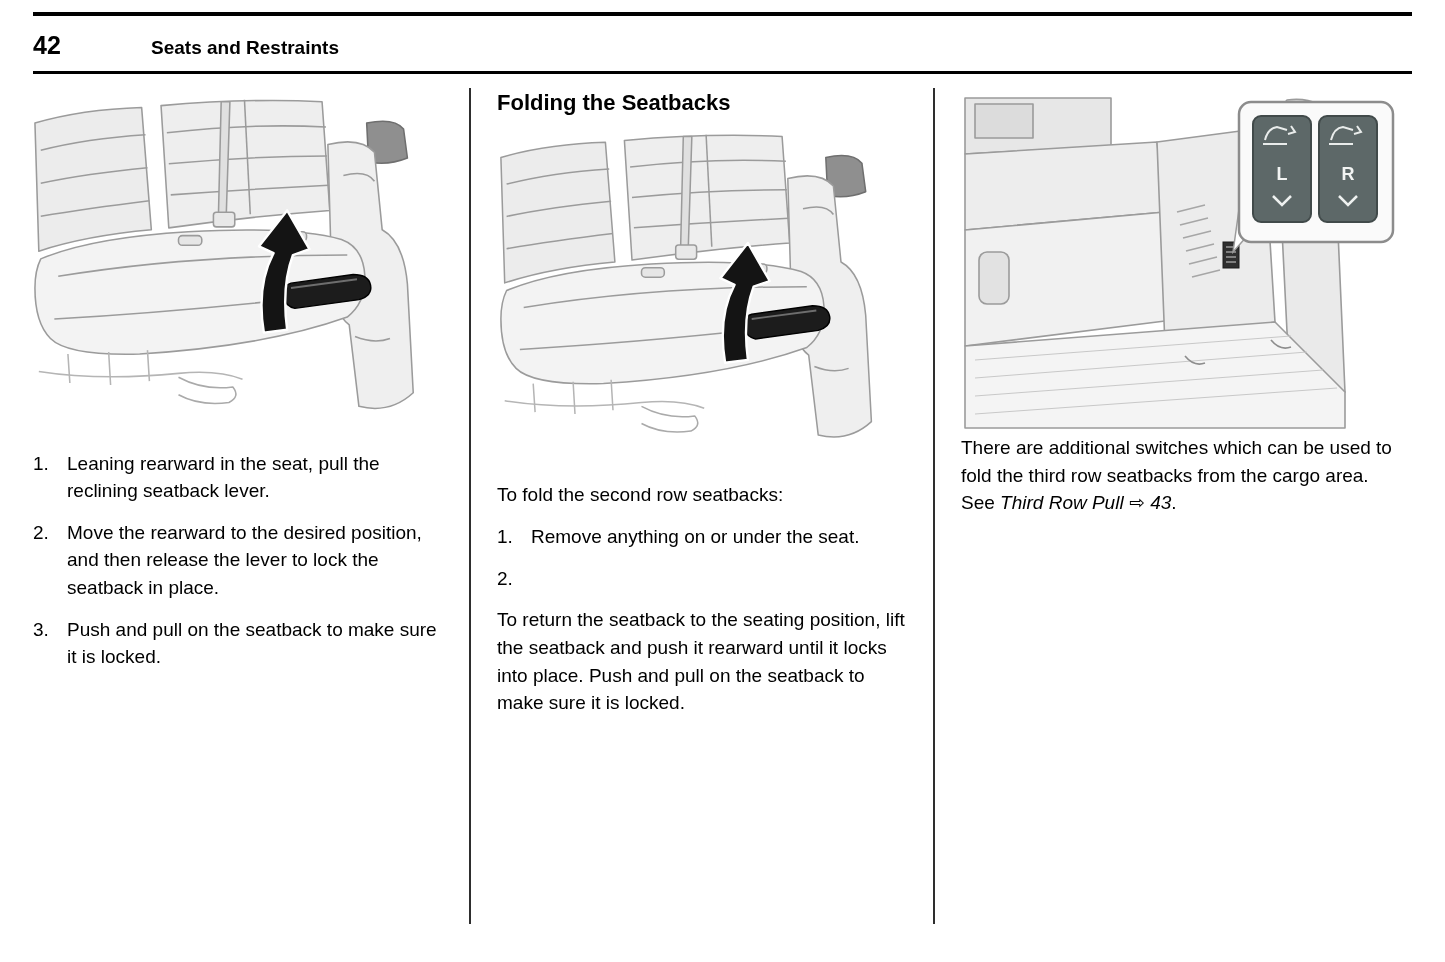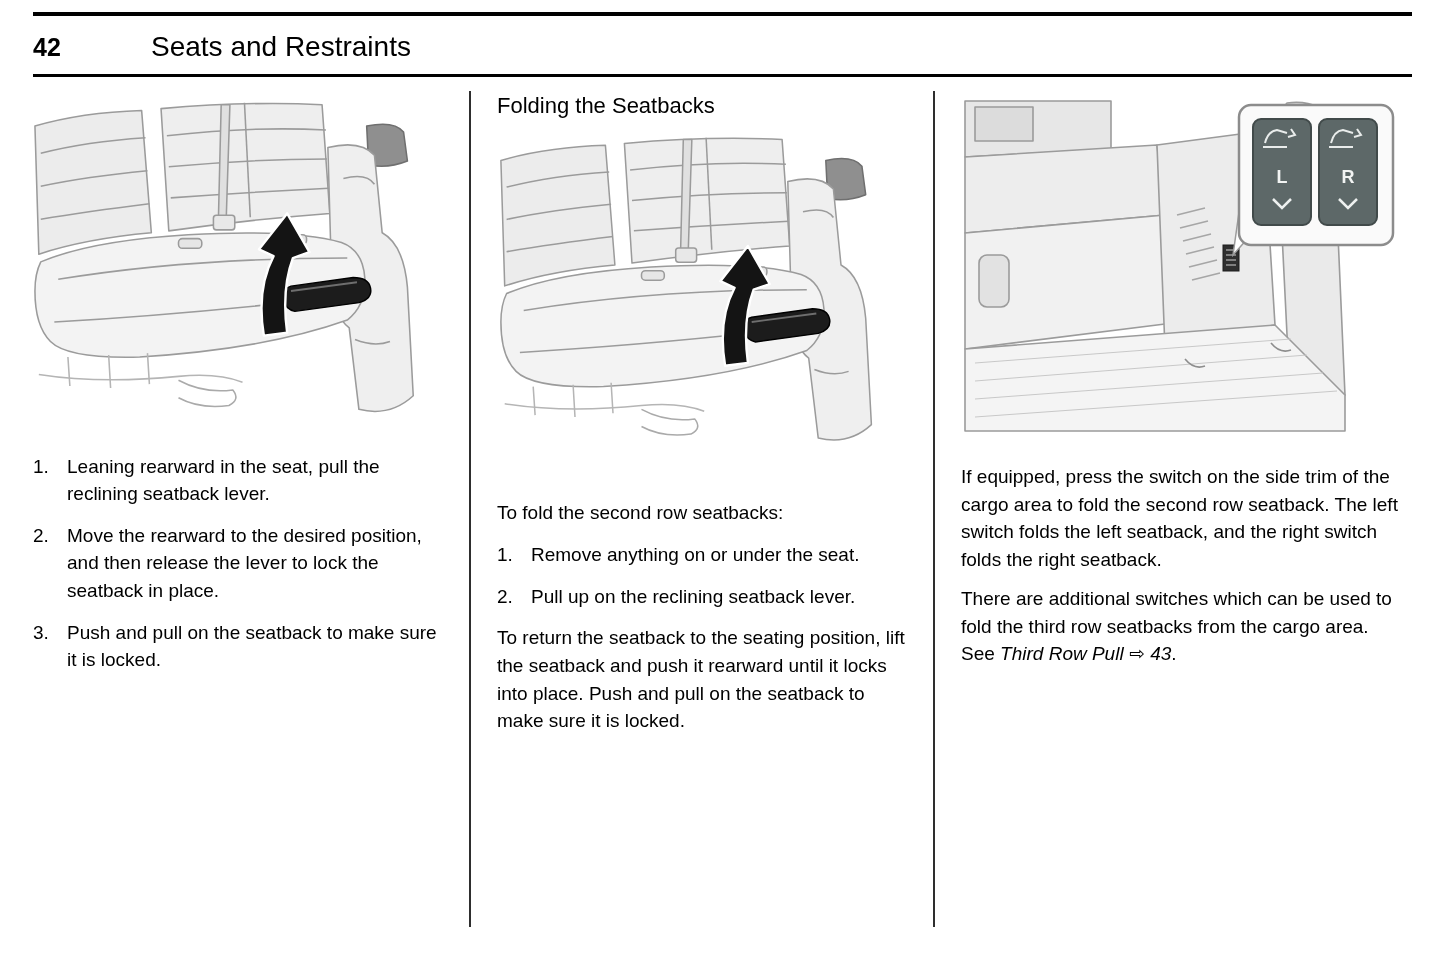--- a/index.html
+++ b/index.html
@@ -2,40 +2,40 @@
 <html><head>
 <meta charset="utf-8">
 <style>
   *{box-sizing:border-box;margin:0;padding:0}
   html,body{background:#fff}
   body{width:1445px;height:962px;color:#000;font-family:"Liberation Sans","DejaVu Sans",sans-serif;overflow:hidden}
   .page{padding:0 33px}
   .top-rule{height:4px;background:#000;margin-top:12px}
   .page-header{display:flex;align-items:baseline;padding:15px 0 11px}
   .page-number{font-size:25px;font-weight:700;width:118px}
-  .section-title{font-size:28px;font-weight:400}
+  .section-title{font-size:19px;font-weight:700}
   .header-rule{height:3px;background:#000}
   .content{display:flex;align-items:stretch;margin-top:14px;height:836px}
   .col-reclining{width:414px}
   .col-folding{width:414px}
   .col-cargo{width:440px}
   .vdivider{width:2px;background:#2e2e2e;margin-left:22px;margin-right:26px}
-  .col-heading{font-size:22px;font-weight:400;line-height:1.22;margin:2px 0 12px}
+  .col-heading{font-size:22px;font-weight:700;line-height:1.22;margin:2px 0 12px}
   figure{margin:0}
   .fig-reclining{margin:6px 0 26px}
   .fig-reclining svg{width:388px;height:auto;display:block}
   .fig-folding{margin:2px 0 0}
   .fig-folding svg{width:380px;height:auto;display:block;margin-left:2px}
   .fig-cargo{margin:6px 0 0}
   .fig-cargo svg{width:440px;height:auto;display:block}
   .steps{list-style:none}
   .step{display:flex;margin-bottom:14px}
   .step-num{width:34px;flex:0 0 34px;font-size:19px;line-height:1.45}
   .step-text,.body-text{font-size:19px;line-height:1.45}
-  .intro{margin-top:44px;margin-bottom:15px}
+  .intro{margin-top:29px;margin-bottom:15px}
   .col-folding .steps{margin-bottom:6px}
   .para1{margin-top:26px;margin-bottom:12px}
   .xref-ref,.xref-page{font-style:italic}
   .xref-arrow{font-style:normal}
   svg text{font-family:"Liberation Sans","DejaVu Sans",sans-serif}
   .hidden-defs{position:absolute;width:0;height:0;overflow:hidden}
 </style>
 </head>
 <body>
 
@@ -121,21 +121,20 @@
         </svg>
       </figure>
       <p class="body-text intro">To fold the second row seatbacks:</p>
       <ol class="steps">
         <li class="step">
           <span class="step-num">1.</span>
           <span class="step-text">Remove anything on or under the seat.</span>
         </li>
         <li class="step">
           <span class="step-num">2.</span>
-          <span class="step-text">Pull up on the reclining seatback lever.</span>
         </li>
       </ol>
       <p class="body-text">To return the seatback to the seating position, lift the seatback and push it rearward until it locks into place. Push and pull on the seatback to make sure it is locked.</p>
     </section>
 
     <div class="vdivider"></div>
 
     <section class="col-cargo">
 
       <figure class="fig-cargo">
@@ -174,19 +173,18 @@
               <path d="M396 32 l4 6 l-7 2"></path>
             </g>
             <text x="321" y="86" text-anchor="middle" font-size="18" font-weight="bold" fill="#f2f4f3">L</text>
             <text x="387" y="86" text-anchor="middle" font-size="18" font-weight="bold" fill="#f2f4f3">R</text>
             <path d="M312 102 l9 9 l9 -9" stroke="#eef1f0" stroke-width="2.5" fill="none"></path>
             <path d="M378 102 l9 9 l9 -9" stroke="#eef1f0" stroke-width="2.5" fill="none"></path>
           </g>
         </svg>
       </figure>
 
-      <p class="body-text para1">If equipped, press the switch on the side trim of the cargo area to fold the second row seatback. The left switch folds the left seatback, and the right switch folds the right seatback.</p>
 
       <p class="body-text"><span>There are additional switches which can be used to fold the third row seatbacks from the cargo area. See </span><span class="xref-ref">Third Row Pull</span> <span class="xref-arrow">⇨</span> <span class="xref-page">43</span><span>.</span></p>
     </section>
 
   </main>
 </div>
 
 </body></html>

